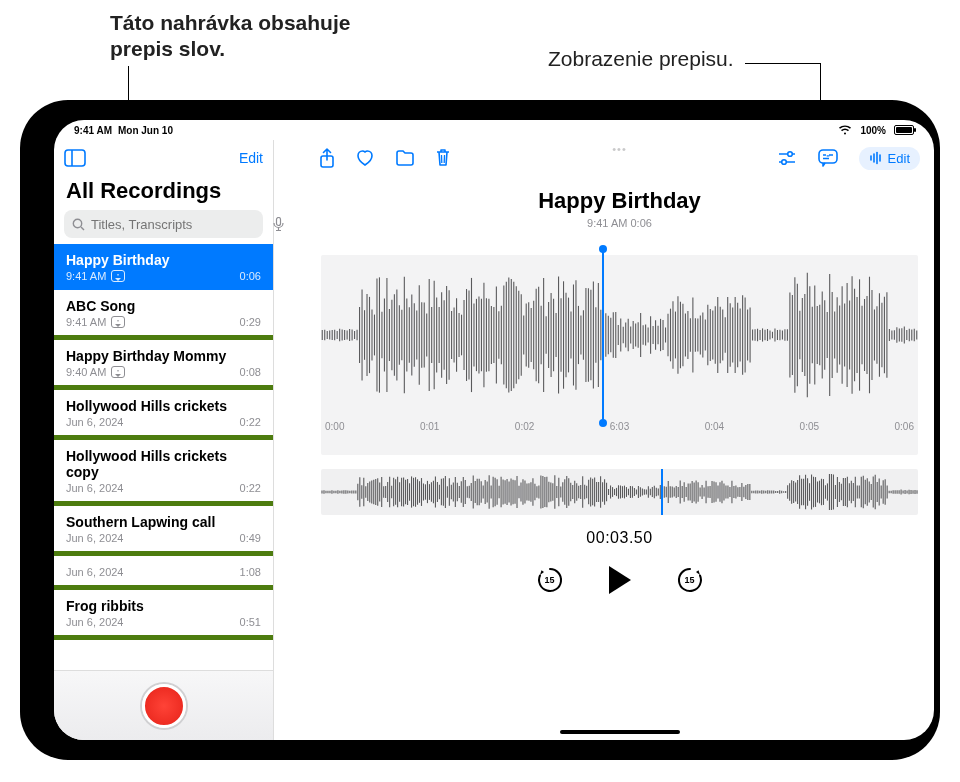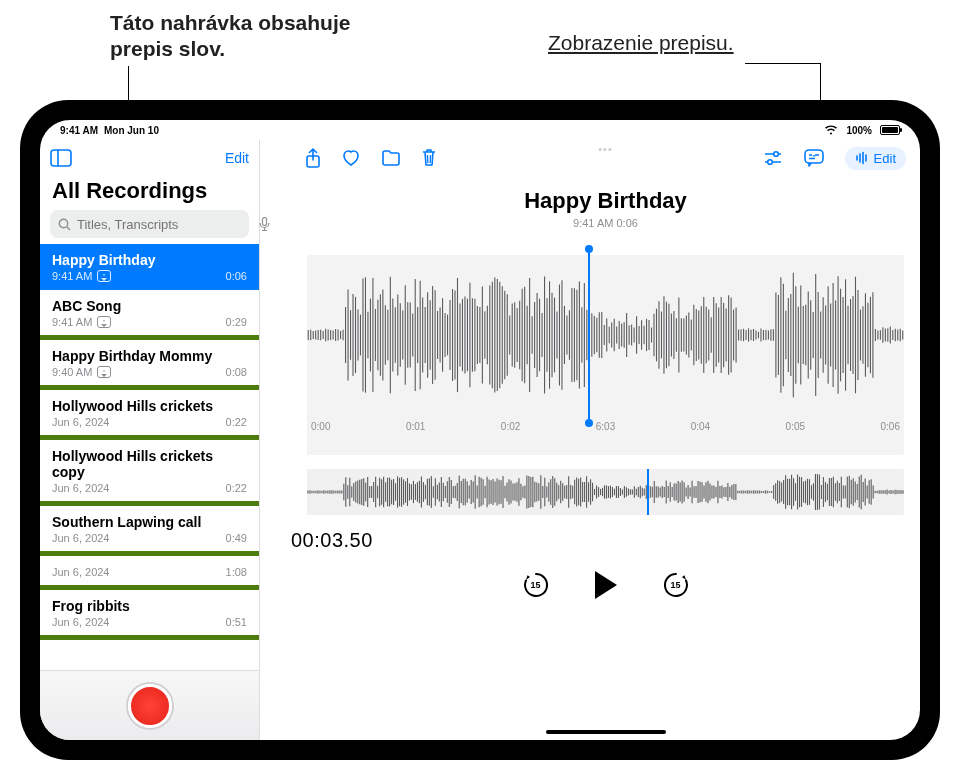--- a/index.html
+++ b/index.html
@@ -24,20 +24,21 @@
     padding: 20px;
   }
   .ipad-screen {
     width: 100%; height: 100%;
     background: #fff;
     border-radius: 30px;
     overflow: hidden;
     display: flex;
     flex-direction: column;
     position: relative;
+    margin-left: 14px;
   }
   
   .status-bar {
     height: 20px;
     display: flex;
     justify-content: space-between;
     align-items: center;
     padding: 0 20px;
     font-size: 10px;
     font-weight: 600;
@@ -166,21 +167,21 @@
   }
   .overview {
     margin: 14px 16px 0;
     height: 46px;
     background:#f0f0f1;
     position:relative;
     border-radius:2px;
   }
   .overview svg { width:100%; height:100%; }
   .overview-play { position:absolute; top:0; bottom:0; left:57%; width:2px; background:#007aff;}
-  .timecode { margin-top:14px; font-size:20px; font-weight:400; letter-spacing:0.5px; font-variant-numeric:tabular-nums;}
+  .timecode { text-align:center; margin-top:14px; font-size:16px; font-weight:400; letter-spacing:0.5px; font-variant-numeric:tabular-nums;}
   .transport { display:flex; justify-content:center; align-items:center; gap:44px; margin-top:18px;}
   .transport .tbtn { cursor:pointer; color:#000;}
   .skip { position:relative; width:30px; height:30px; display:flex; align-items:center; justify-content:center;}
   .skip svg { width:30px; height:30px;}
   .skip-num{ position:absolute; font-size:9px; font-weight:600; top:10px; }
   .play-tri {
     width:0; height:0; border-left:22px solid #000;
     border-top:14px solid transparent; border-bottom:14px solid transparent;
   }
   .home-bar{
@@ -188,21 +189,21 @@
     width:120px; height:4px; background:#000; border-radius:3px;
   }
   svg { display:block; }
 </style>
 </head>
 <body>
 
 <div class="callout" style="left:110px; top:10px; width:300px;font-weight:bold;">Táto nahrávka obsahuje prepis slov.</div>
 <div class="callout-line" style="left:128px; top:66px; width:1px; height:232px;"></div>
 
-<div class="callout" style="left:548px; top:30px;text-decoration:underline;">Zobrazenie prepisu.</div>
+<div class="callout" style="left:548px; top:46px;">Zobrazenie prepisu.</div>
 <div class="callout-line" style="left:820px; top:64px; width:1px; height:92px;"></div>
 <div class="callout-line" style="left:745px; top:63px; width:76px; height:1px;"></div>
 
 <div class="ipad-frame">
   <div class="ipad-screen">
 
     <div class="status-bar">
       <div class="status-left">
         <span>9:41 AM</span>
         <span>Mon Jun 10</span>

